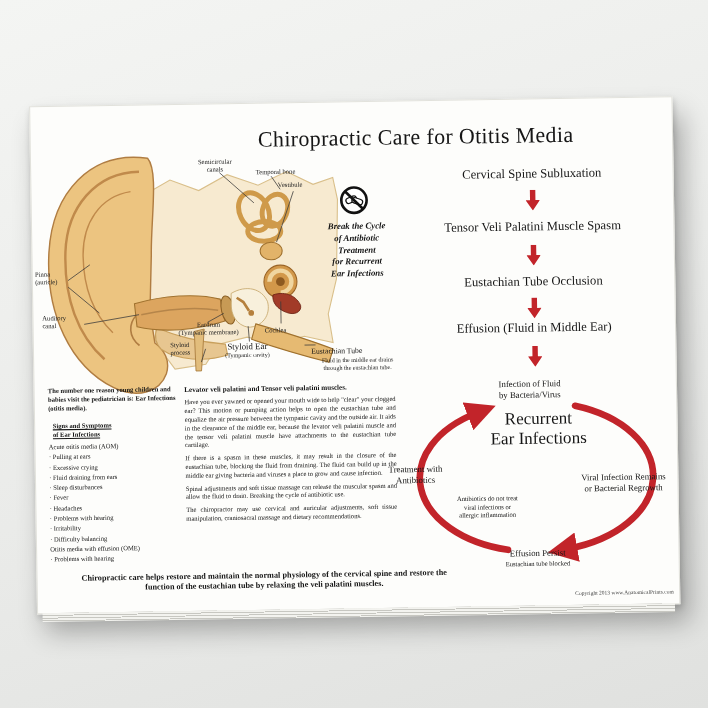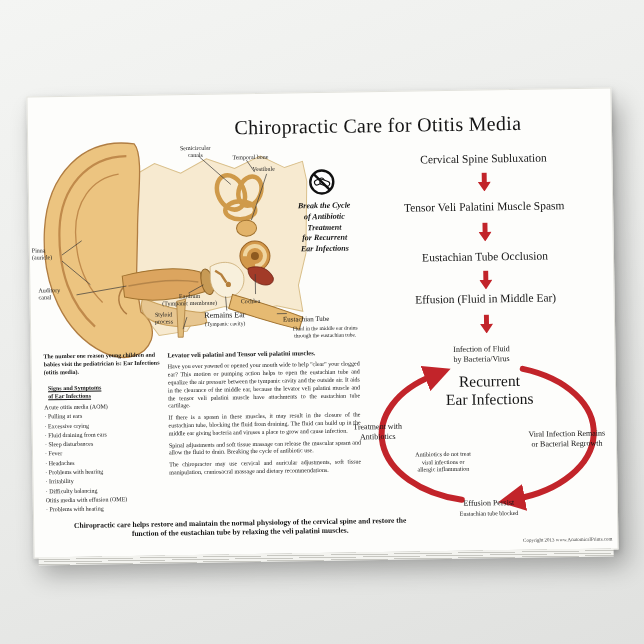--- a/index.html
+++ b/index.html
@@ -92,21 +92,21 @@
       <div class="ear-lbl" style="left:204px;top:60px;width:50px">Temporal bone</div>
       <div class="ear-lbl" style="left:224px;top:72px;width:34px">Vestibule</div>
       <div class="ear-lbl" style="left:2px;top:150px;width:32px">Pinna
 (auricle)</div>
       <div class="ear-lbl" style="left:8px;top:190px;width:36px">Auditory
 canal</div>
       <div class="ear-lbl c" style="left:116px;top:198px;width:86px">Eardrum
 (Tympanic membrane)</div>
       <div class="ear-lbl" style="left:124px;top:216px;width:34px">Styloid
 process</div>
-      <div class="abs c" style="left:164px;top:216px;width:60px;font-size:8px">Remains Ear</div>
+      <div class="abs c" style="left:164px;top:216px;width:60px;font-size:8px">Styloid Ear</div>
       <div class="abs c" style="left:164px;top:226px;width:60px;font-size:5.5px">(Tympanic cavity)</div>
       <div class="ear-lbl" style="left:210px;top:204px;width:36px">Cochlea</div>
       <div class="abs" style="left:252px;top:222px;width:80px;font-size:7px">Eustachian Tube</div>
       <div class="abs c pre" style="left:240px;top:232px;width:108px;font-size:5.5px;line-height:1.25">Fluid in the middle ear drains
 through the eustachian tube.</div>
 
       <svg class="abs" style="left:278px;top:74px" width="30" height="30" viewBox="0 0 30 30">
         <circle cx="15" cy="15" r="11.5" fill="#ffffff" stroke="#111" stroke-width="2.4"></circle>
         <rect x="7.5" y="12" width="10" height="5" rx="2.5" transform="rotate(-22 12.5 14.5)" fill="#fff" stroke="#111" stroke-width="1.1"></rect>
         <rect x="13" y="13.5" width="10" height="5" rx="2.5" transform="rotate(20 18 16)" fill="#fff" stroke="#111" stroke-width="1.1"></rect>

